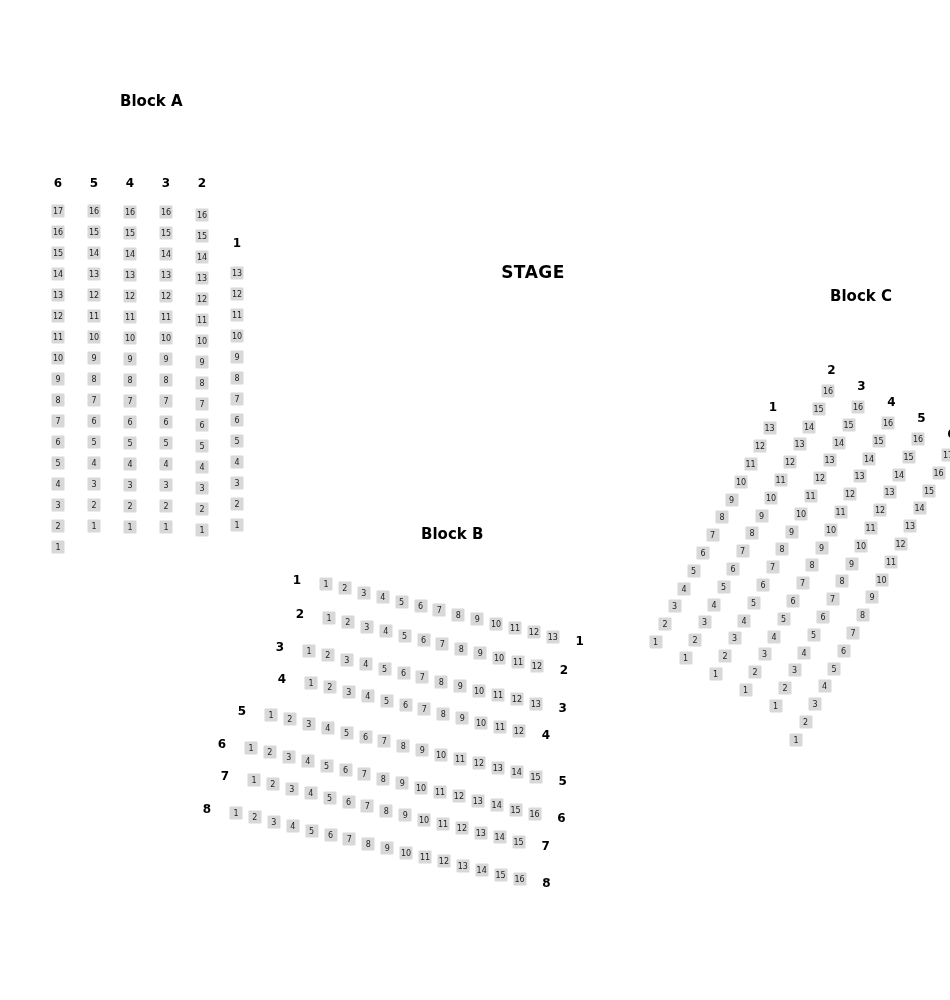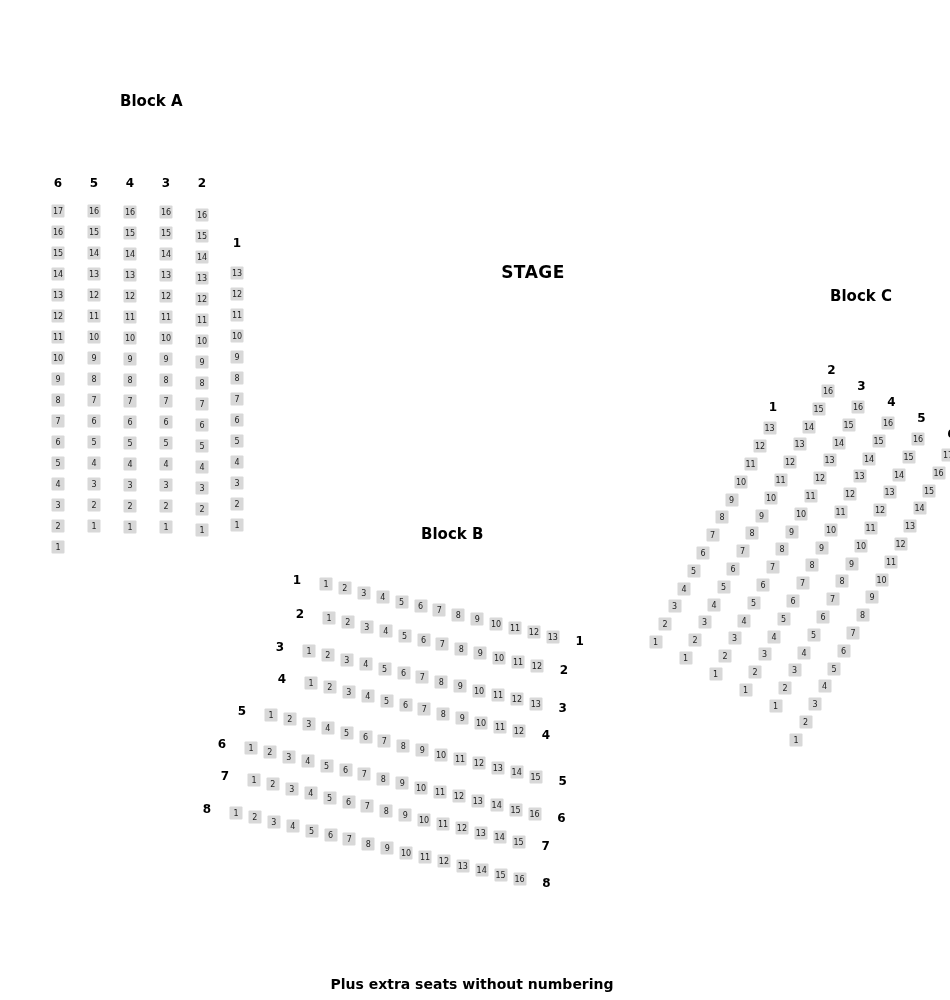--- a/index.html
+++ b/index.html
@@ -392,14 +392,13 @@
       <div class="seat" style="left: 872px; top: 597.4px;">9</div>
       <div class="seat" style="left: 862.5px; top: 615.2px;">8</div>
       <div class="seat" style="left: 853px; top: 633px;">7</div>
       <div class="seat" style="left: 843.5px; top: 650.8px;">6</div>
       <div class="seat" style="left: 834px; top: 668.6px;">5</div>
       <div class="seat" style="left: 824.5px; top: 686.4px;">4</div>
       <div class="seat" style="left: 815px; top: 704.2px;">3</div>
       <div class="seat" style="left: 805.5px; top: 722px;">2</div>
       <div class="seat" style="left: 796px; top: 739.8px;">1</div>
     </div>
-  <div class="footer">Plus extra seats without numbering</div>
 </div>
 
 </body></html>

